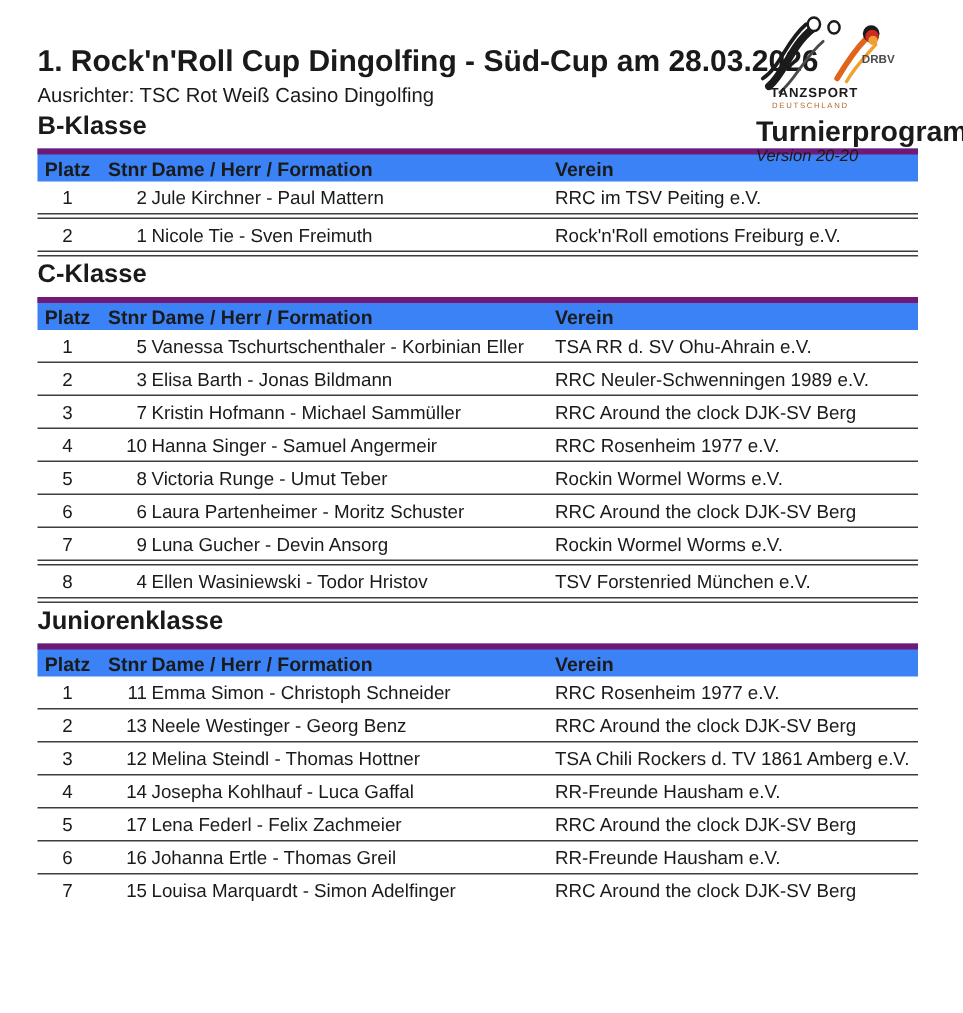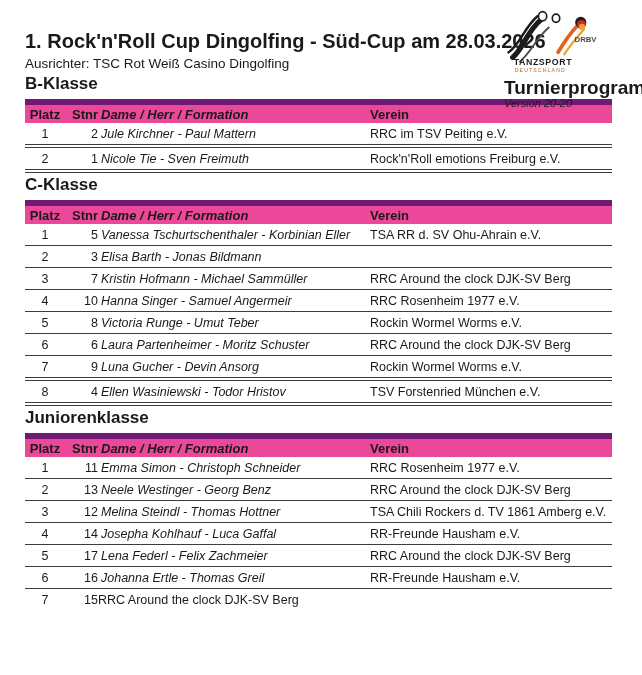--- a/index.html
+++ b/index.html
@@ -21,30 +21,30 @@
   .version{font-size:11px;line-height:15px;padding-right:7px;margin-top:1px;font-style:italic;}
 
   
   .section{margin-top:2px;}
   .section:first-of-type{margin-top:20px;}
   .section-title{font-size:17px;font-weight:bold;line-height:20px;margin-bottom:5px;}
 
   .tbl{width:587px;}
   .thead{
     display:grid;grid-template-columns:40px 33px 1fr 242px;
-    background:#ec4899;height:18px;align-items:center;
-    font-size:13px;font-weight:bold;border-top:6px solid #701a75;
+    background:#3b82f6;height:18px;align-items:center;
+    font-size:13px;font-weight:bold;border-top:4px solid #701a75;
   }
   .row{
     display:grid;grid-template-columns:40px 33px 1fr 242px;
     height:21px;align-items:center;font-size:12.5px;
   }
   .c-platz{text-align:center;}
   .c-stnr{text-align:right;}
-  .c-name{padding-left:3px;font-style:italic;}
+  .c-name{padding-left:3px;}
   .c-verein{padding-left:0;}
   .sep{border-top:1px solid #3d3d3d;height:0;}
   .sep.dbl{height:2px;border-top:1px solid #3d3d3d;border-bottom:1px solid #3d3d3d;}
 </style>
 </head>
 <body>
 
 <div class="page">
 
   <div>
@@ -111,20 +111,21 @@
         <div class="c-platz">1</div>
         <div class="c-stnr">5</div>
         <div class="c-name">Vanessa Tschurtschenthaler - Korbinian Eller</div>
         <div class="c-verein">TSA RR d. SV Ohu-Ahrain e.V.</div>
       </div>
       <div class="sep"></div>
       <div class="row">
         <div class="c-platz">2</div>
         <div class="c-stnr">3</div>
         <div class="c-name">Elisa Barth - Jonas Bildmann</div>
+        <div class="c-verein">RRC Neuler-Schwenningen 1989 e.V.</div>
       </div>
       <div class="sep"></div>
       <div class="row">
         <div class="c-platz">3</div>
         <div class="c-stnr">7</div>
         <div class="c-name">Kristin Hofmann - Michael Sammüller</div>
         <div class="c-verein">RRC Around the clock DJK-SV Berg</div>
       </div>
       <div class="sep"></div>
       <div class="row">
@@ -212,19 +213,20 @@
       <div class="row">
         <div class="c-platz">6</div>
         <div class="c-stnr">16</div>
         <div class="c-name">Johanna Ertle - Thomas Greil</div>
         <div class="c-verein">RR-Freunde Hausham e.V.</div>
       </div>
       <div class="sep"></div>
       <div class="row">
         <div class="c-platz">7</div>
         <div class="c-stnr">15</div>
+        <div class="c-name">Louisa Marquardt - Simon Adelfinger</div>
         <div class="c-verein">RRC Around the clock DJK-SV Berg</div>
       </div>
 
     </div>
   </div>
 
 </div>
 
 </body></html>

